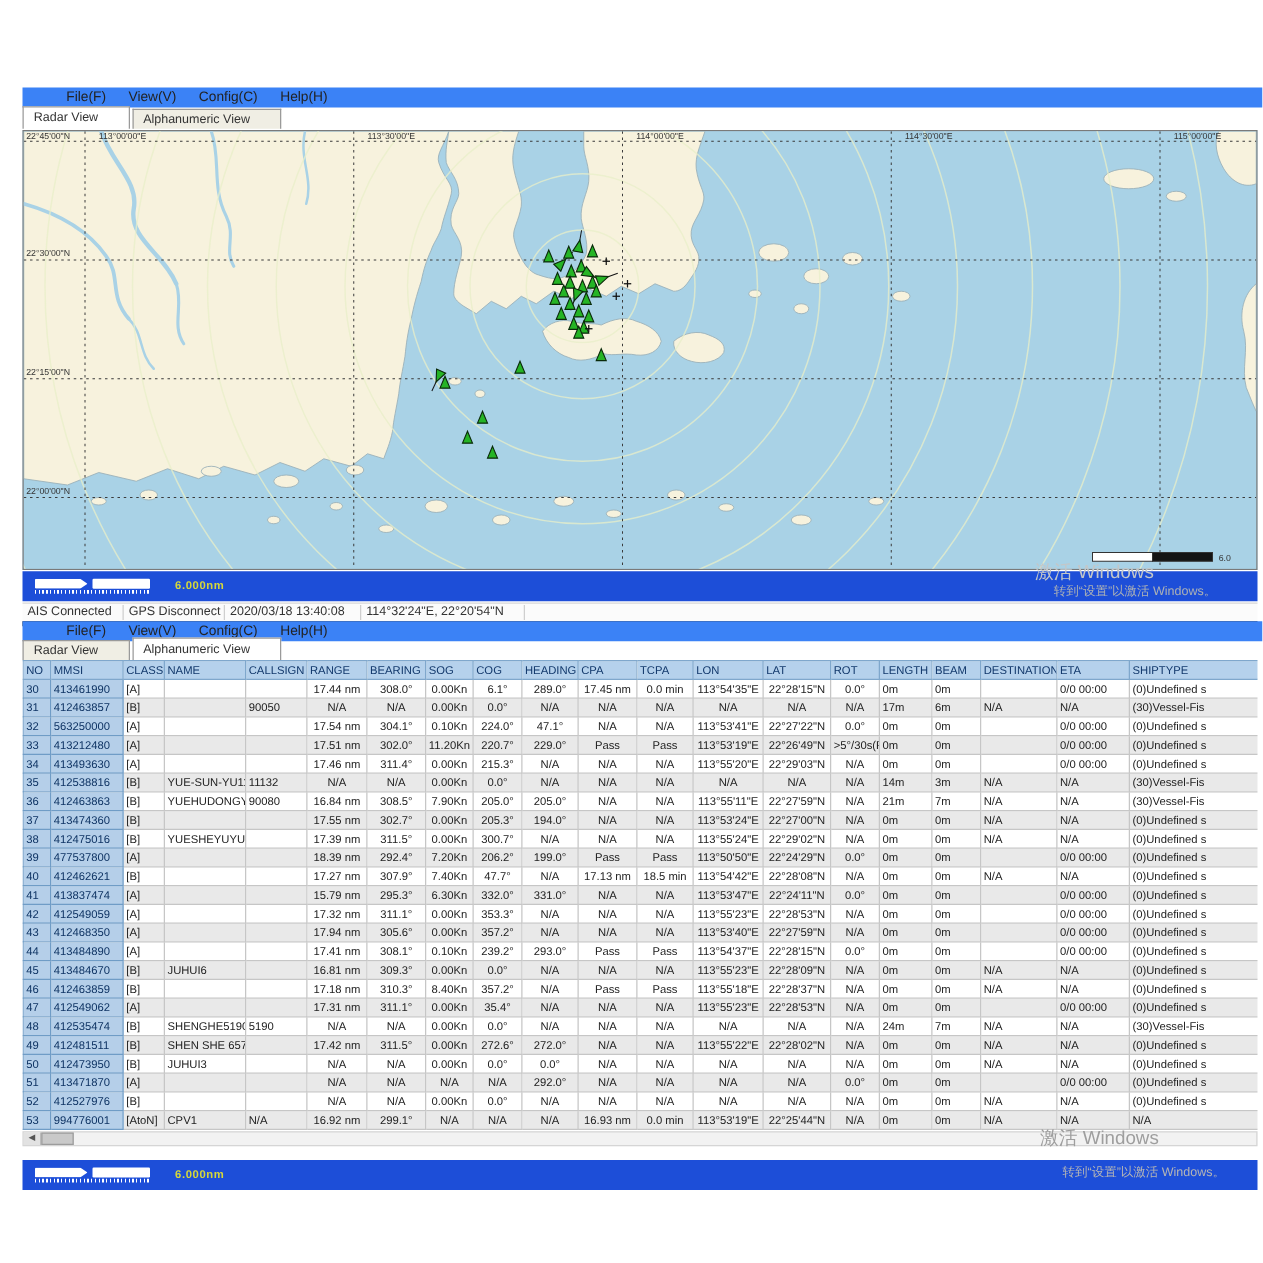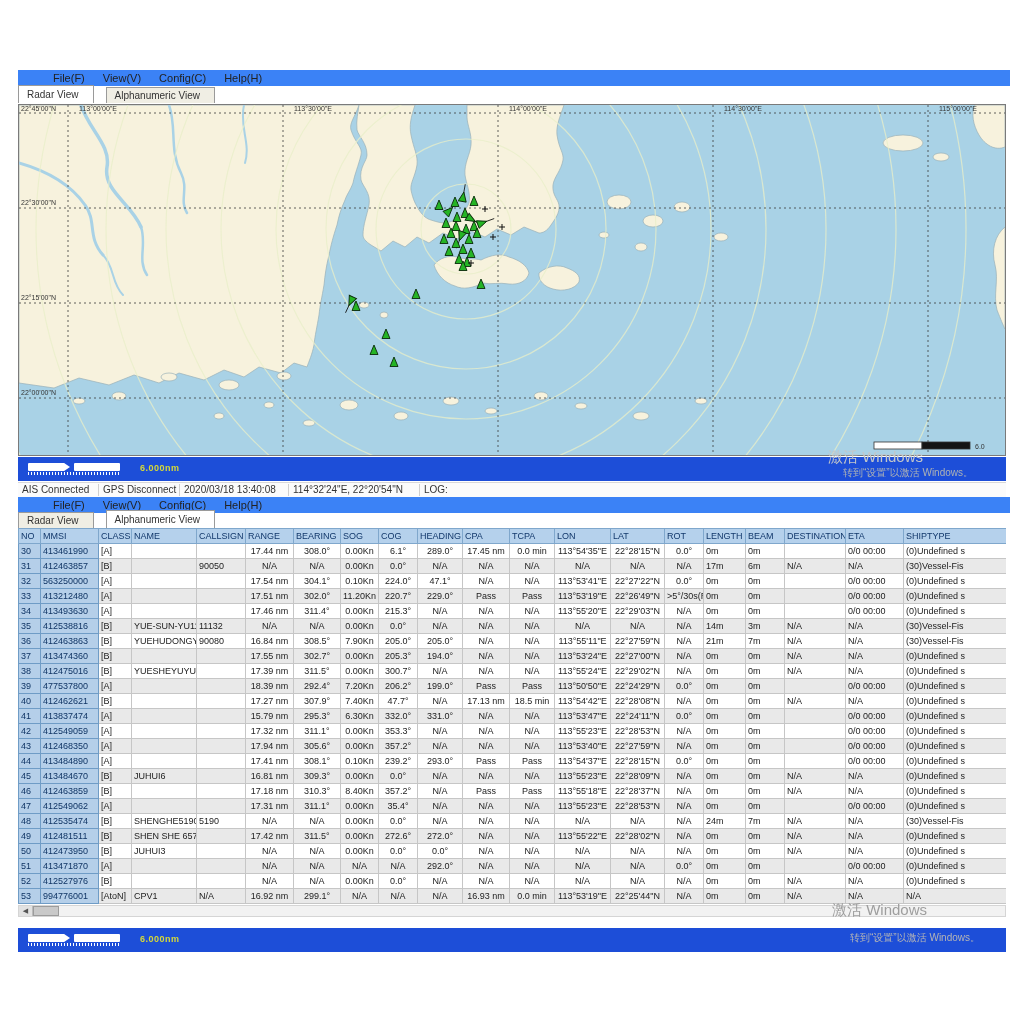--- a/index.html
+++ b/index.html
@@ -3,21 +3,21 @@
 <meta charset="utf-8">
 <style>
   html,body{margin:0;padding:0;background:#fff;}
   #app{position:relative;width:1010px;height:1010px;background:#fff;overflow:hidden;
        font-family:"Liberation Sans",sans-serif;color:#222;}
   
   .menu-bar{position:absolute;left:18px;width:988px;height:16px;font-size:11px;display:flex;gap:18px;align-items:center;background:#3b82f6;padding-left:35px;}
   .menu-item{color:#222;cursor:default;}
   
   .tab-strip{position:absolute;left:18px;width:988px;height:16px;display:flex;align-items:flex-end;}
-  .tab{font-size:10px;padding:1px 14px 1px 8px;border:1px solid #9a9a9a;border-bottom:none;background:#f0eee4;color:#333;margin-right:12px;height:13px;line-height:13px;}
+  .tab{font-size:10px;padding:1px 24px 1px 8px;border:1px solid #9a9a9a;border-bottom:none;background:#f0eee4;color:#333;margin-right:2px;height:13px;line-height:13px;}
   .tab.active{background:#fff;height:15px;line-height:15px;position:relative;z-index:2;}
   
   .map-wrap{position:absolute;left:18px;top:104px;width:988px;height:352px;border:1px solid #7a7a7a;box-sizing:border-box;background:#a9d2e6;}
   
   .gray-bar{position:absolute;left:18px;width:988px;height:24px;background:#1d4ed8;}
   .slider{position:absolute;left:10px;top:5px;width:96px;height:14px;}
   .slider .seg{position:absolute;top:1px;height:8px;background:#fff;border-radius:1px;}
   .slider .s1{left:0;width:42px;clip-path:polygon(0 0,86% 0,100% 50%,86% 100%,0 100%);}
   .slider .s2{left:46px;width:46px;}
   .slider .ticks{position:absolute;left:0;top:10px;width:92px;height:3px;
@@ -284,21 +284,20 @@
         <div class="ticks"></div>
     </div>
     <span class="range-label">6.000nm</span>
   </div>
 
   <div class="status-bar">
     <span class="status-seg" style="width:72px">AIS Connected</span>
     <span class="status-seg" style="width:72px">GPS Disconnect</span>
     <span class="status-seg" style="width:100px">2020/03/18 13:40:08</span>
     <span class="status-seg" style="width:122px">114°32'24"E, 22°20'54"N</span>
-    <span class="status-seg" style="flex:1;border-right:none">LOG:</span>
   </div>
 
   <div class="menu-bar" style="top:497px">
     <span class="menu-item">File(F)</span>
     <span class="menu-item">View(V)</span>
     <span class="menu-item">Config(C)</span>
     <span class="menu-item">Help(H)</span>
   </div>
 
   <div class="tab-strip" style="top:512px">

